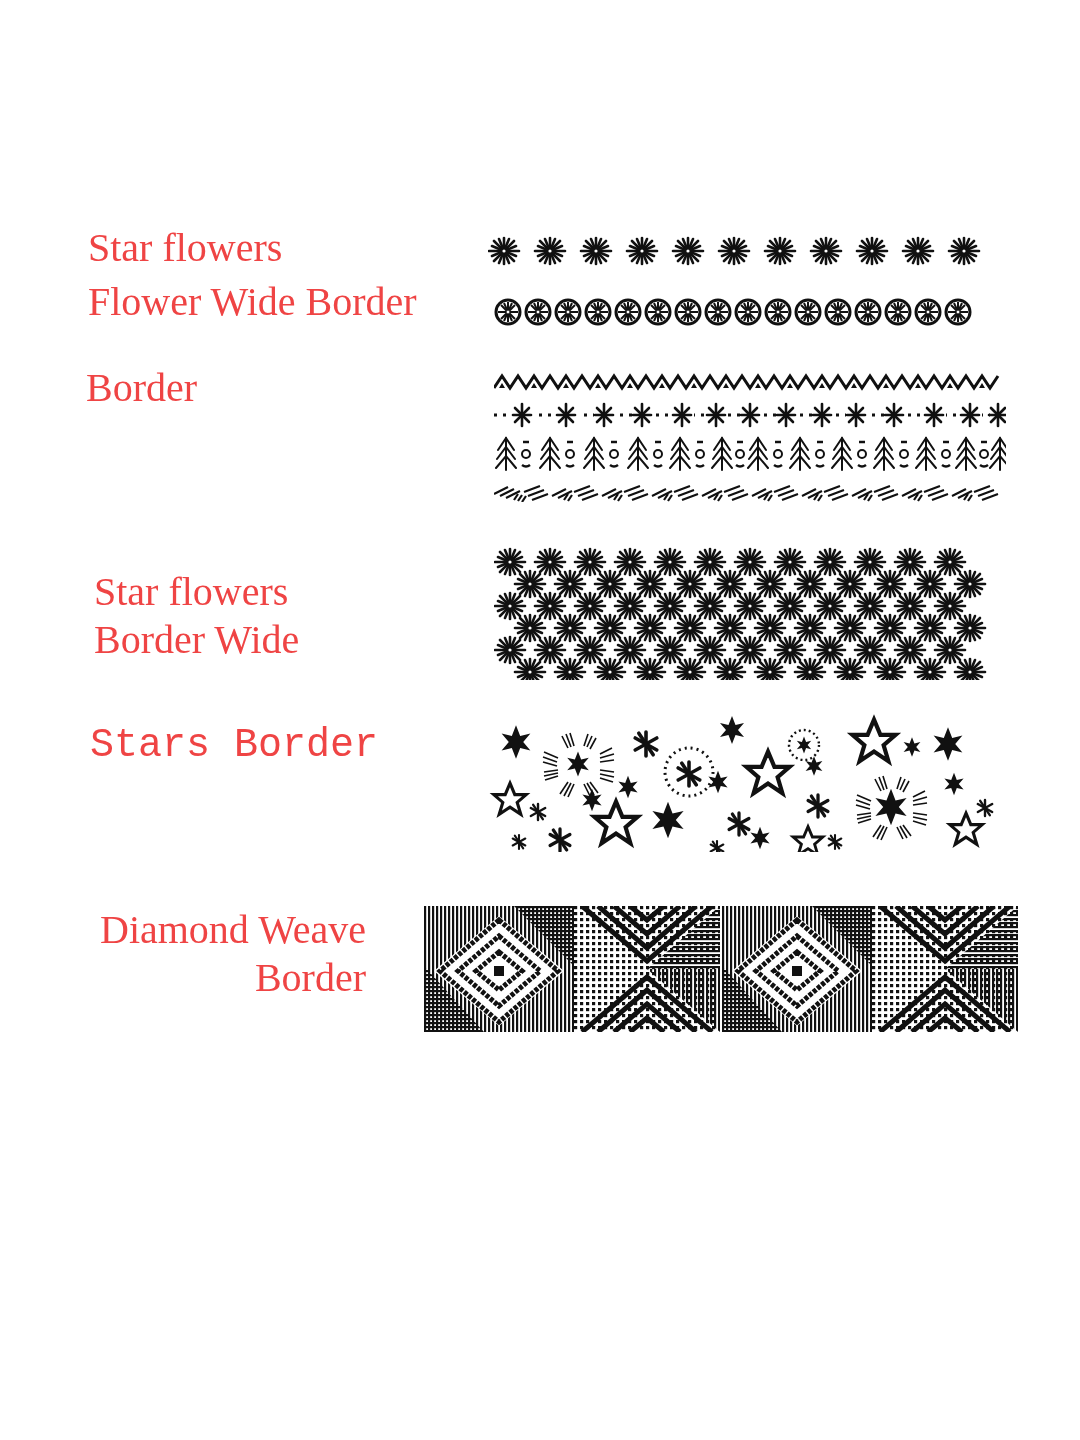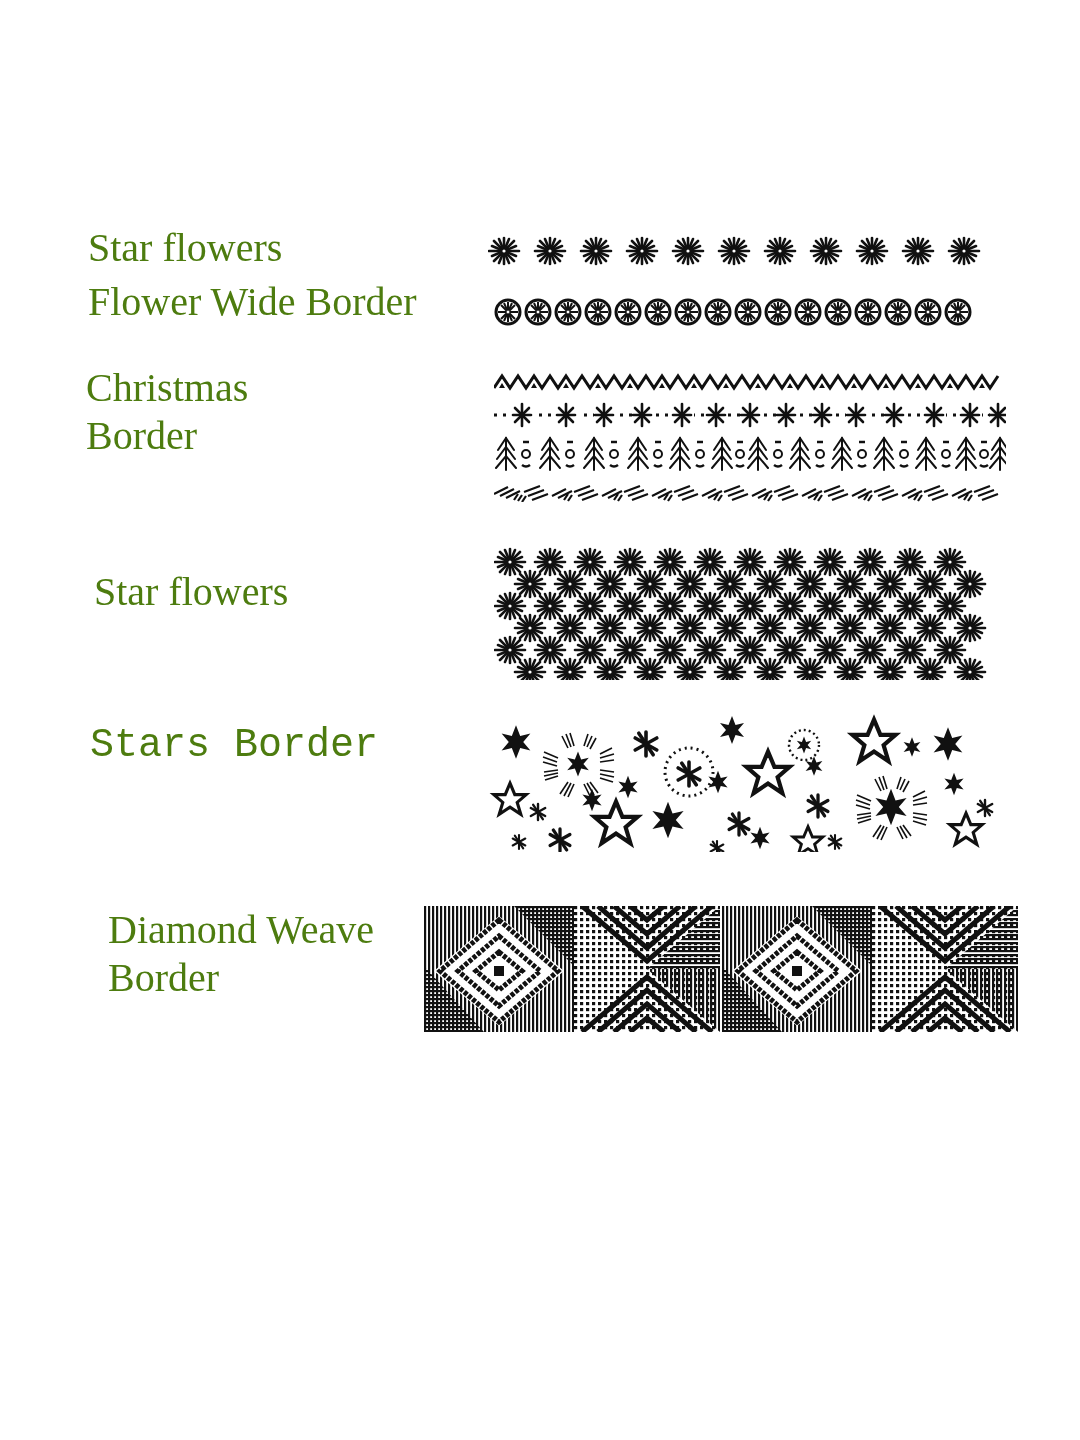--- a/index.html
+++ b/index.html
@@ -1,34 +1,34 @@
 <!DOCTYPE html>
 <html><head>
 <meta charset="utf-8">
 <style>
   html, body { margin:0; padding:0; background:#ffffff; }
   body { width:1080px; height:1440px; position:relative; overflow:hidden; font-family:"Liberation Serif","DejaVu Serif",serif; color:#111; }
-  .label { position:absolute; font-size:40px; line-height:48px; color:#4d7c0f; white-space:nowrap; }
+  .label { position:absolute; font-size:40px; line-height:48px; color:#ef4444; white-space:nowrap; }
   .pattern { position:absolute; }
   svg { display:block; }
 </style>
 </head>
 <body>
 
 <div class="label" style="left:88px; top:224px;">Star flowers</div>
 <div class="label" style="left:88px; top:278px;">Flower Wide Border</div>
 <div class="label" style="left:86px; top:364px;">
-  <div>Christmas</div>
   <div>Border</div>
 </div>
 <div class="label" style="left:94px; top:568px;">
   <div>Star flowers</div>
+  <div>Border Wide</div>
 </div>
 <div class="label" style="left:90px; top:722px;font-family:Liberation Mono, monospace;">Stars Border</div>
-<div class="label" style="left:108px; top:906px;">
+<div class="label" style="left:100px; top:906px;text-align:right;">
   <div>Diamond Weave</div>
   <div>Border</div>
 </div>
 
 <svg width="0" height="0" style="position:absolute">
   <defs>
     <g id="starburst">
       <g stroke="#111" stroke-width="2.6" stroke-linecap="round">
         <line x1="-15" y1="0" x2="15" y2="0"></line>
         <line x1="0" y1="-13" x2="0" y2="13"></line>

